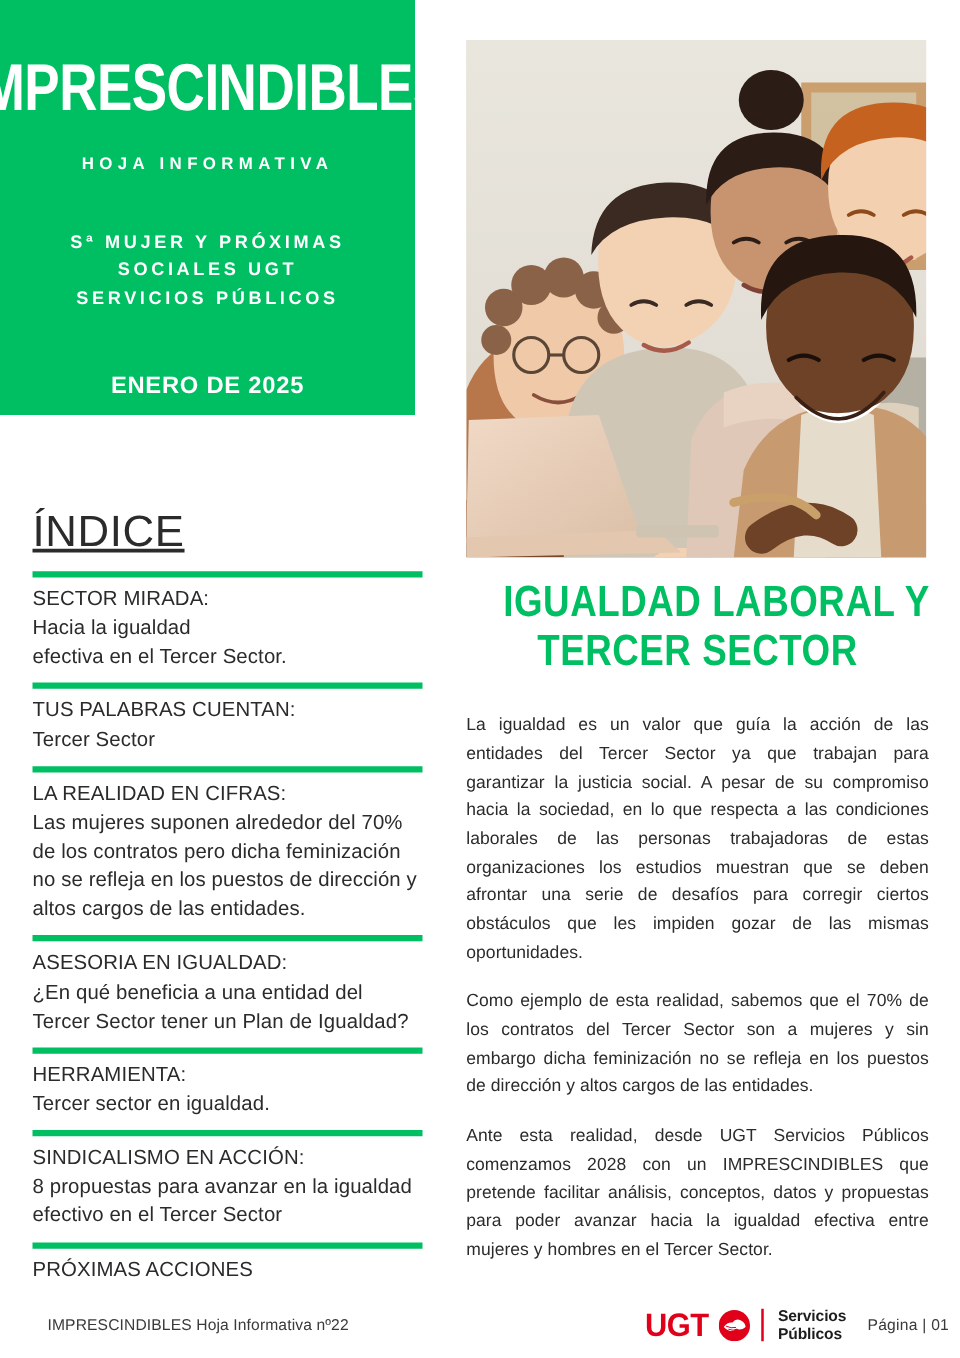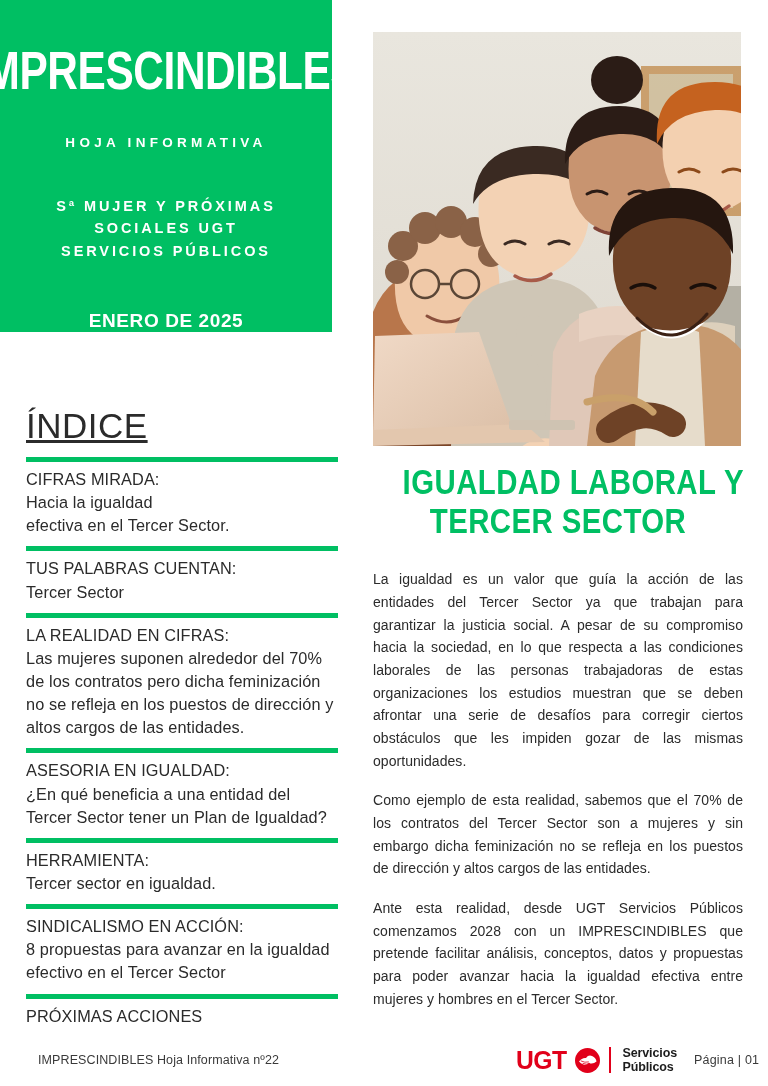--- a/index.html
+++ b/index.html
@@ -39,21 +39,21 @@
     font-size: 53px;
     line-height: 1;
     letter-spacing: -0.5px;
     color: #ffffff;
     transform: scaleX(0.80);
     transform-origin: center center;
     white-space: nowrap;
   }
 
   .masthead-sub {
-    margin-top: 38px;
+    margin-top: 26px;
     font-size: 13.5px;
     font-weight: 700;
     letter-spacing: 4.3px;
     color: #ffffff;
     white-space: nowrap;
   }
 
   .masthead-org {
     margin-top: 45px;
     font-size: 14.5px;
@@ -323,21 +323,21 @@
       <path d="M0 398 L152 392 L172 410 L0 414 z" fill="#e3c7ae"></path>
       <rect x="136" y="388" width="66" height="10" rx="3" fill="#cfc3b2"></rect>
     </svg>
   </div>
 
   <div class="index">
     <div class="index-heading">ÍNDICE</div>
     <div id="index-list">
         <div class="rule"></div>
         <div class="index-item">
-          <div class="index-item-title">CIFRAS MIRADA:</div>
+          <div class="index-item-title">SECTOR MIRADA:</div>
           <div class="index-item-desc">Hacia la igualdad<br>efectiva en el Tercer Sector.</div>
         </div>
         <div class="rule"></div>
         <div class="index-item">
           <div class="index-item-title">TUS PALABRAS CUENTAN:</div>
           <div class="index-item-desc">Tercer Sector</div>
         </div>
         <div class="rule"></div>
         <div class="index-item">
           <div class="index-item-title">LA REALIDAD EN CIFRAS:</div>

